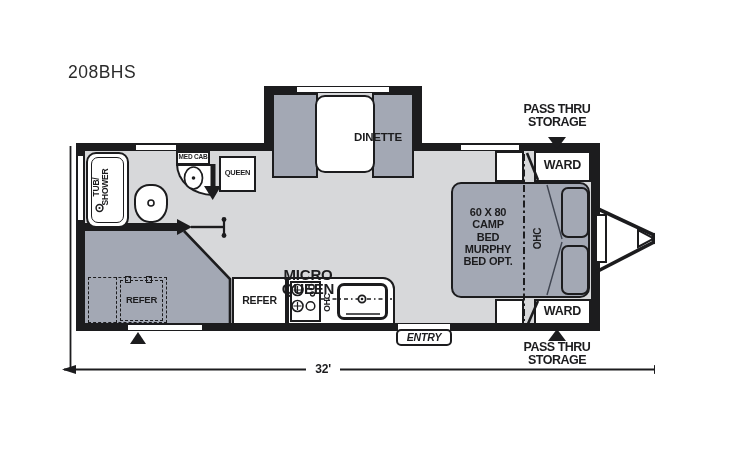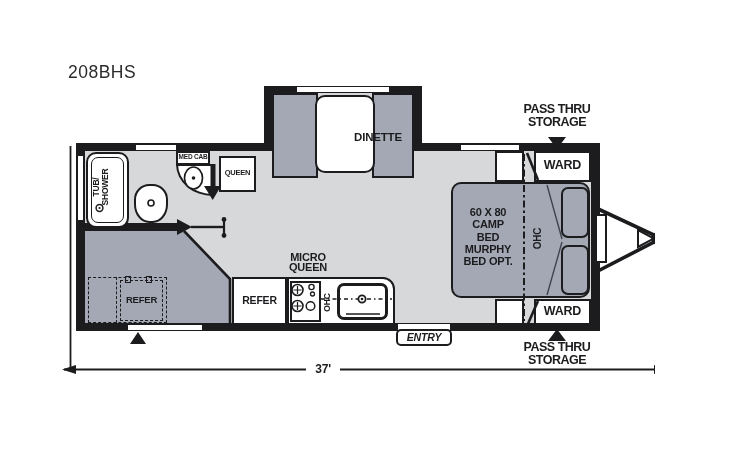--- a/index.html
+++ b/index.html
@@ -71,21 +71,21 @@
   <div class="dash z6" style="left:120px;top:280px;width:43px;height:41px;"></div>
   <div class="abs z7" style="left:125px;top:276px;width:6px;height:7px;border:1.5px solid #1c1c1e;"></div>
   <div class="abs z7" style="left:146px;top:276px;width:6px;height:7px;border:1.5px solid #1c1c1e;"></div>
   <div class="lbl" style="left:120px;top:295px;width:43px;font-size:9.5px;">REFER</div>
 
   <div class="boxw z6" style="left:232px;top:277px;width:55px;height:48px;border-width:2.5px;"></div>
   <div class="lbl" style="left:232px;top:295px;width:55px;font-size:10.5px;">REFER</div>
   <div class="boxw z5" style="left:287px;top:277px;width:108px;height:48px;border-width:2.5px;border-radius:0 12px 0 0;"></div>
   <div class="boxw z6" style="left:290px;top:281px;width:31px;height:41px;"></div>
   <div class="boxw z6" style="left:337px;top:283px;width:51px;height:37px;border-width:3px;border-radius:7px;"></div>
-  <div class="lbl" style="left:280px;top:252px;width:56px;font-size:11px;line-height:0.95;">
+  <div class="lbl" style="left:280px;top:268px;width:56px;font-size:15px;line-height:0.95;">
     <span>MICRO</span><br>
     <span>QUEEN</span>
   </div>
   <div class="lbl vrot" style="left:315px;top:297px;width:26px;height:11px;font-size:8.5px;">OHC</div>
   <div class="boxw z8" style="left:396px;top:329px;width:56px;height:17px;border-radius:5px;"></div>
   <div class="lbl" style="left:396px;top:332px;width:56px;font-size:10.5px;font-style:italic;">ENTRY</div>
 
   <div class="boxw z6" style="left:495px;top:151px;width:29px;height:31px;"></div>
   <div class="boxw z6" style="left:534px;top:151px;width:57px;height:31px;"></div>
   <div class="lbl" style="left:534px;top:159px;width:57px;font-size:12.5px;">WARD</div>
@@ -107,21 +107,21 @@
   <div class="boxw z5" style="left:595px;top:214px;width:12px;height:49px;"></div>
 
   <div class="lbl cond" style="left:512px;top:103px;width:90px;font-size:12.5px;line-height:1.04;">
     <span>PASS THRU</span><br>
     <span>STORAGE</span>
   </div>
   <div class="lbl cond" style="left:512px;top:341px;width:90px;font-size:12.5px;line-height:1.04;">
     <span>PASS THRU</span><br>
     <span>STORAGE</span>
   </div>
-  <div class="lbl" style="left:306px;top:363px;width:34px;height:15px;font-size:12px;background:#ffffff;">37'</div>
+  <div class="lbl" style="left:306px;top:363px;width:34px;height:15px;font-size:12px;background:#ffffff;">32'</div>
 
   <svg class="lines" width="731" height="469" viewBox="0 0 731 469">
 
     <path d="M70.5 146 V370" stroke="#1c1c1e" stroke-width="1.8" fill="none"></path>
     <path d="M659.5 245 V370" stroke="#1c1c1e" stroke-width="1.8" fill="none"></path>
 
     <path d="M64 369.5 H666" stroke="#1c1c1e" stroke-width="1.8" fill="none"></path>
     <polygon points="62,369.5 76,365 76,374" fill="#1c1c1e"></polygon>
     <polygon points="668,369.5 654,365 654,374" fill="#1c1c1e"></polygon>
 

